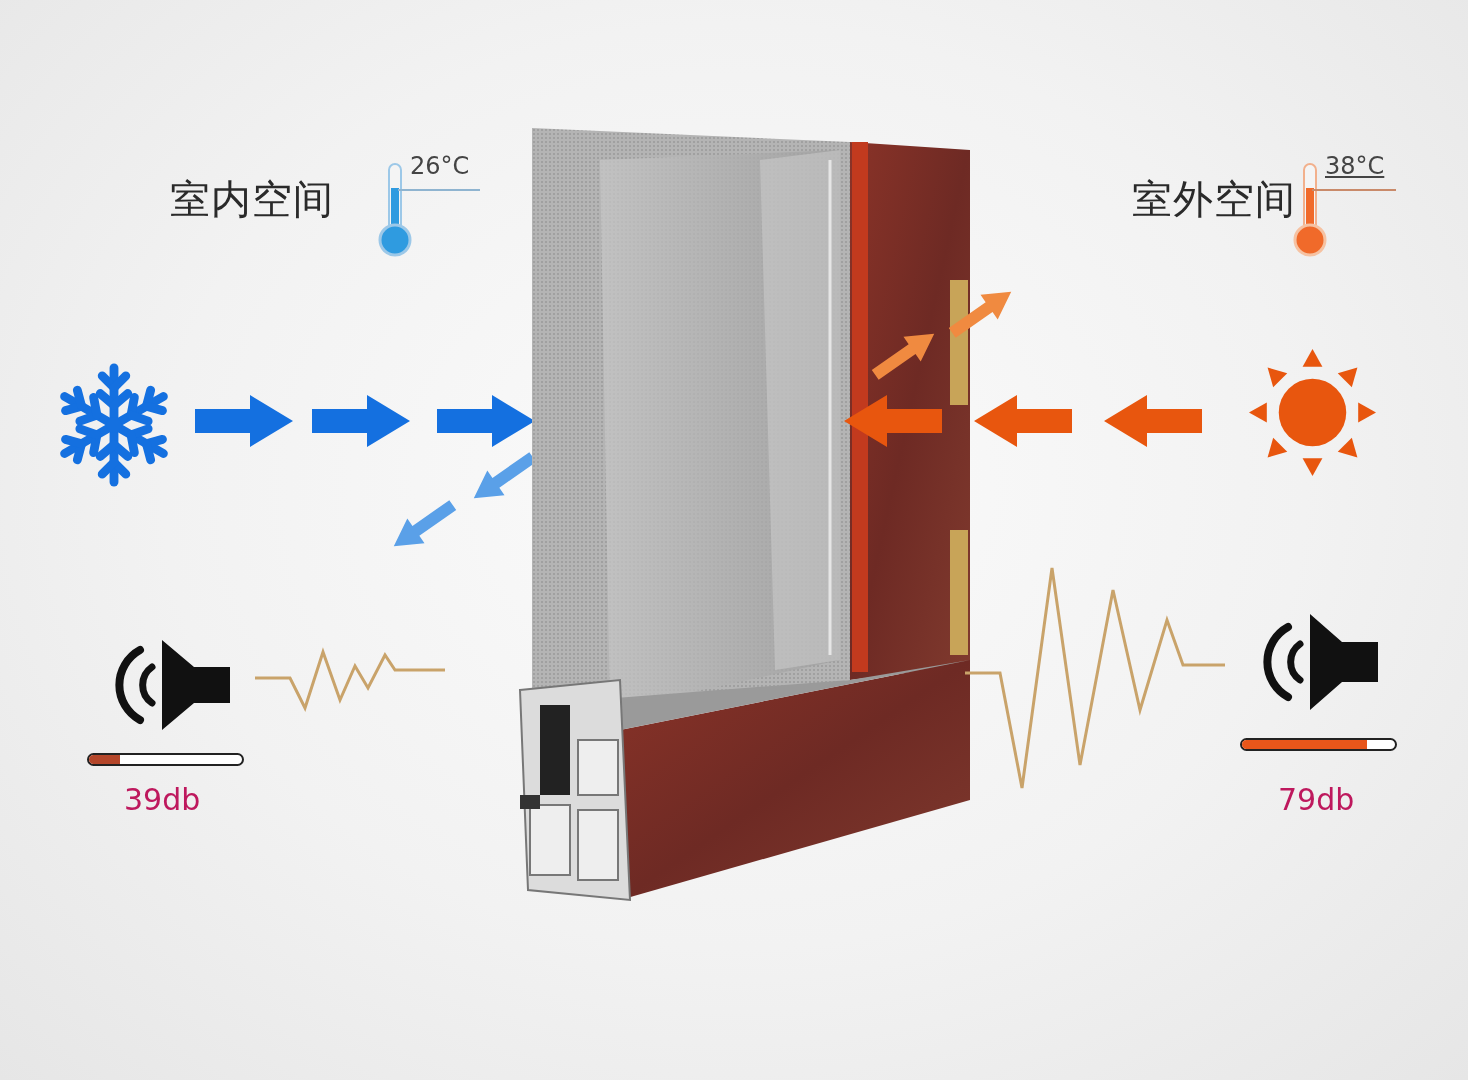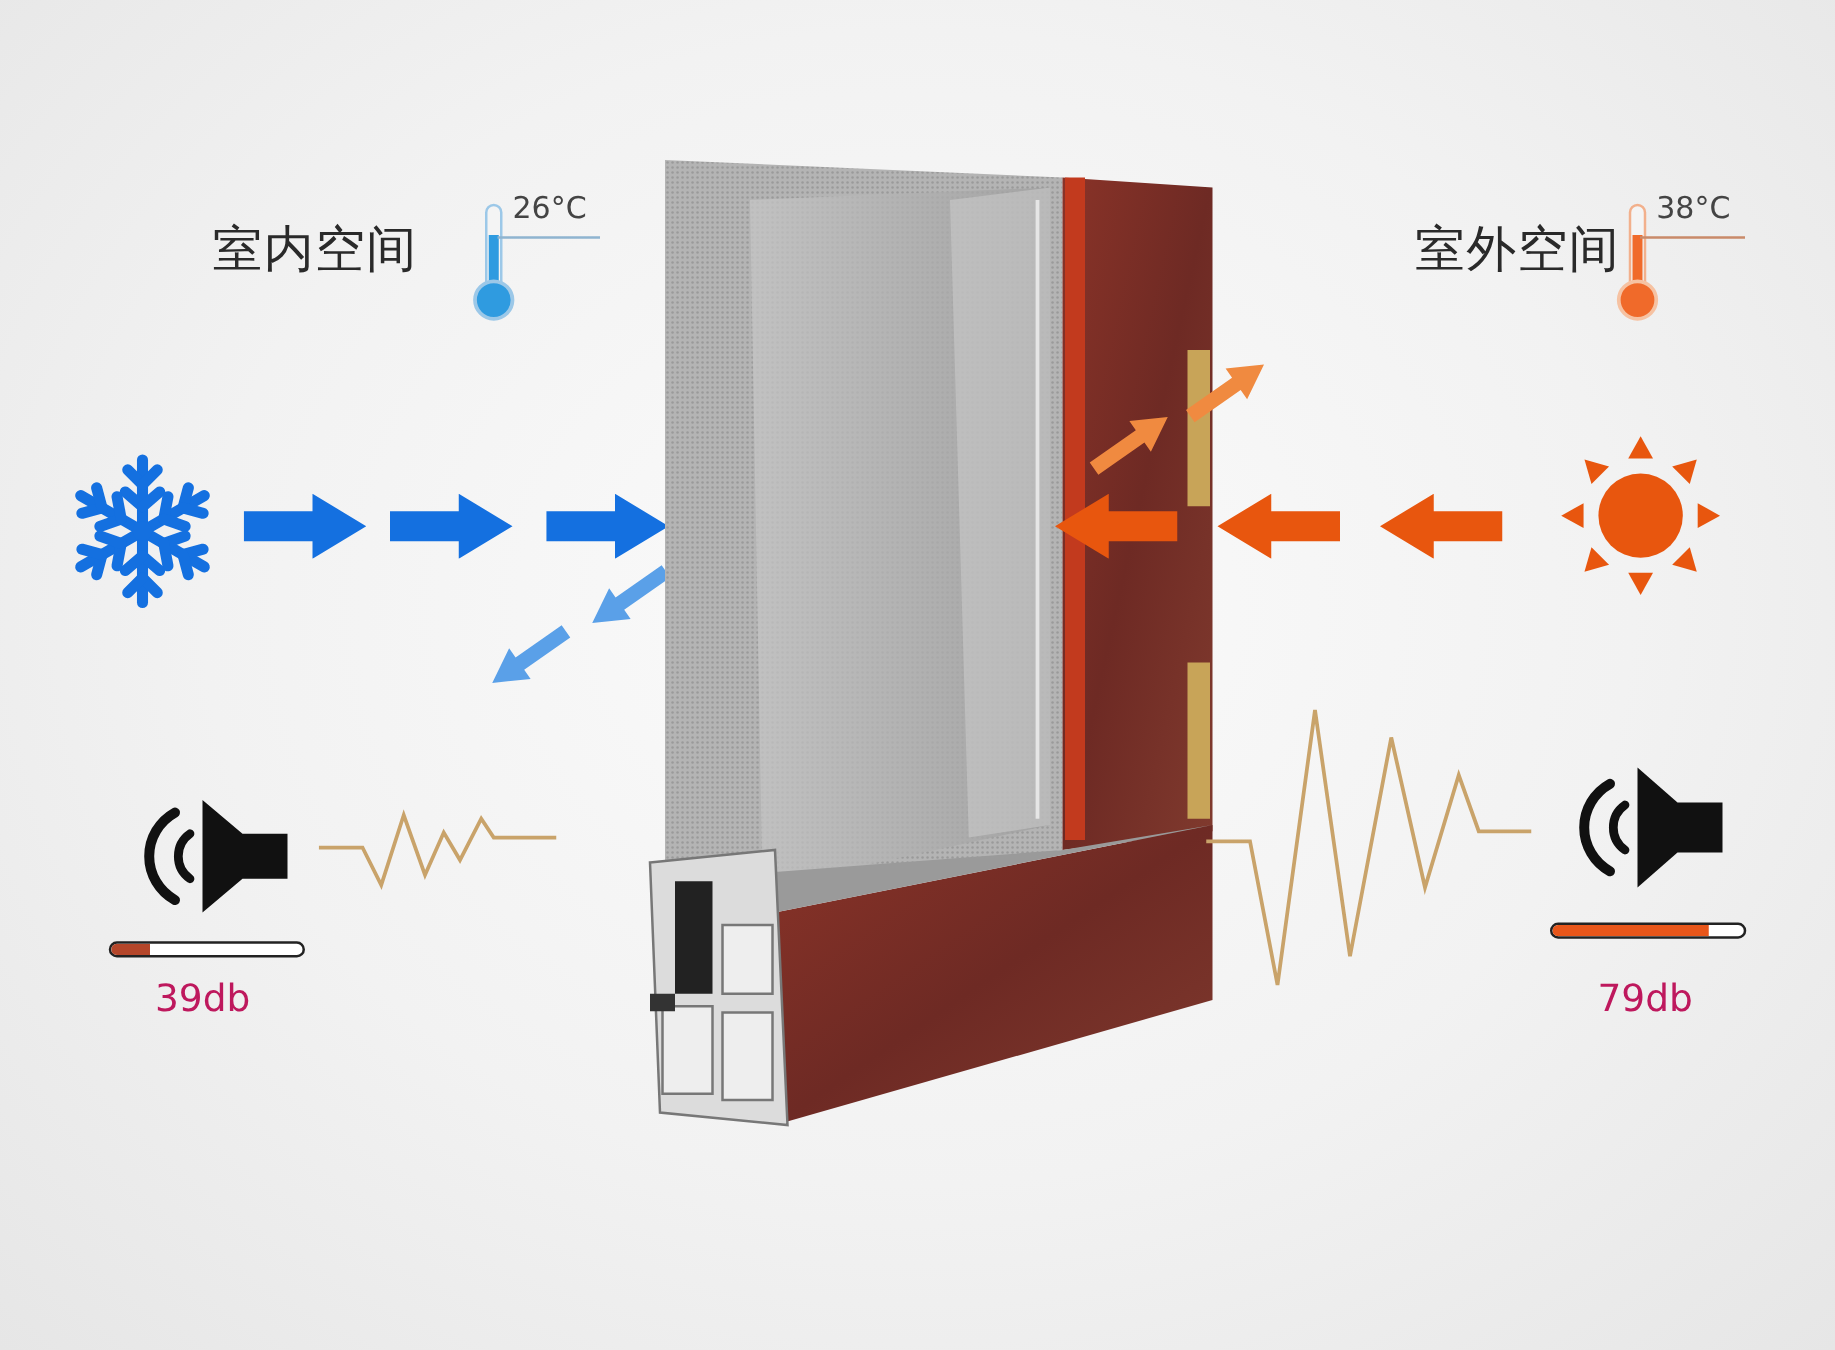--- a/index.html
+++ b/index.html
@@ -32,21 +32,21 @@
 <div class="temp-underline" style="left:398px; top:189px; width:82px; background:#8fb4d0;"></div>
 
 <div class="abs zone-title" style="left:1132px; top:172px;">室外空间</div>
 <div class="abs" style="left:1290px; top:160px;">
   <svg width="40" height="100" viewBox="0 0 40 100">
     <rect x="14" y="4" width="12" height="70" rx="6" fill="#f4f4f4" stroke="#f2b08c" stroke-width="2"></rect>
     <rect x="16" y="28" width="8" height="50" fill="#f06a2a"></rect>
     <circle cx="20" cy="80" r="15" fill="#f06a2a" stroke="#f6c2a2" stroke-width="3"></circle>
   </svg>
 </div>
-<div class="abs temp-label" style="left:1325px; top:152px;">38°C</div>
+<div class="abs temp-label" style="left:1325px; top:152px;text-decoration:underline;">38°C</div>
 <div class="temp-underline" style="left:1312px; top:189px; width:84px; background:#c98a6a;"></div>
 
 <div class="abs" style="left:55px; top:360px;">
   <svg width="118" height="130" viewBox="-60 -65 120 130">
     <g stroke="#1470e0" stroke-width="9" stroke-linecap="round" fill="none">
       <g id="arm">
         <line x1="0" y1="0" x2="0" y2="-58"></line>
         <line x1="0" y1="-38" x2="-12" y2="-50"></line>
         <line x1="0" y1="-38" x2="12" y2="-50"></line>
         <line x1="0" y1="-20" x2="-14" y2="-32"></line>

